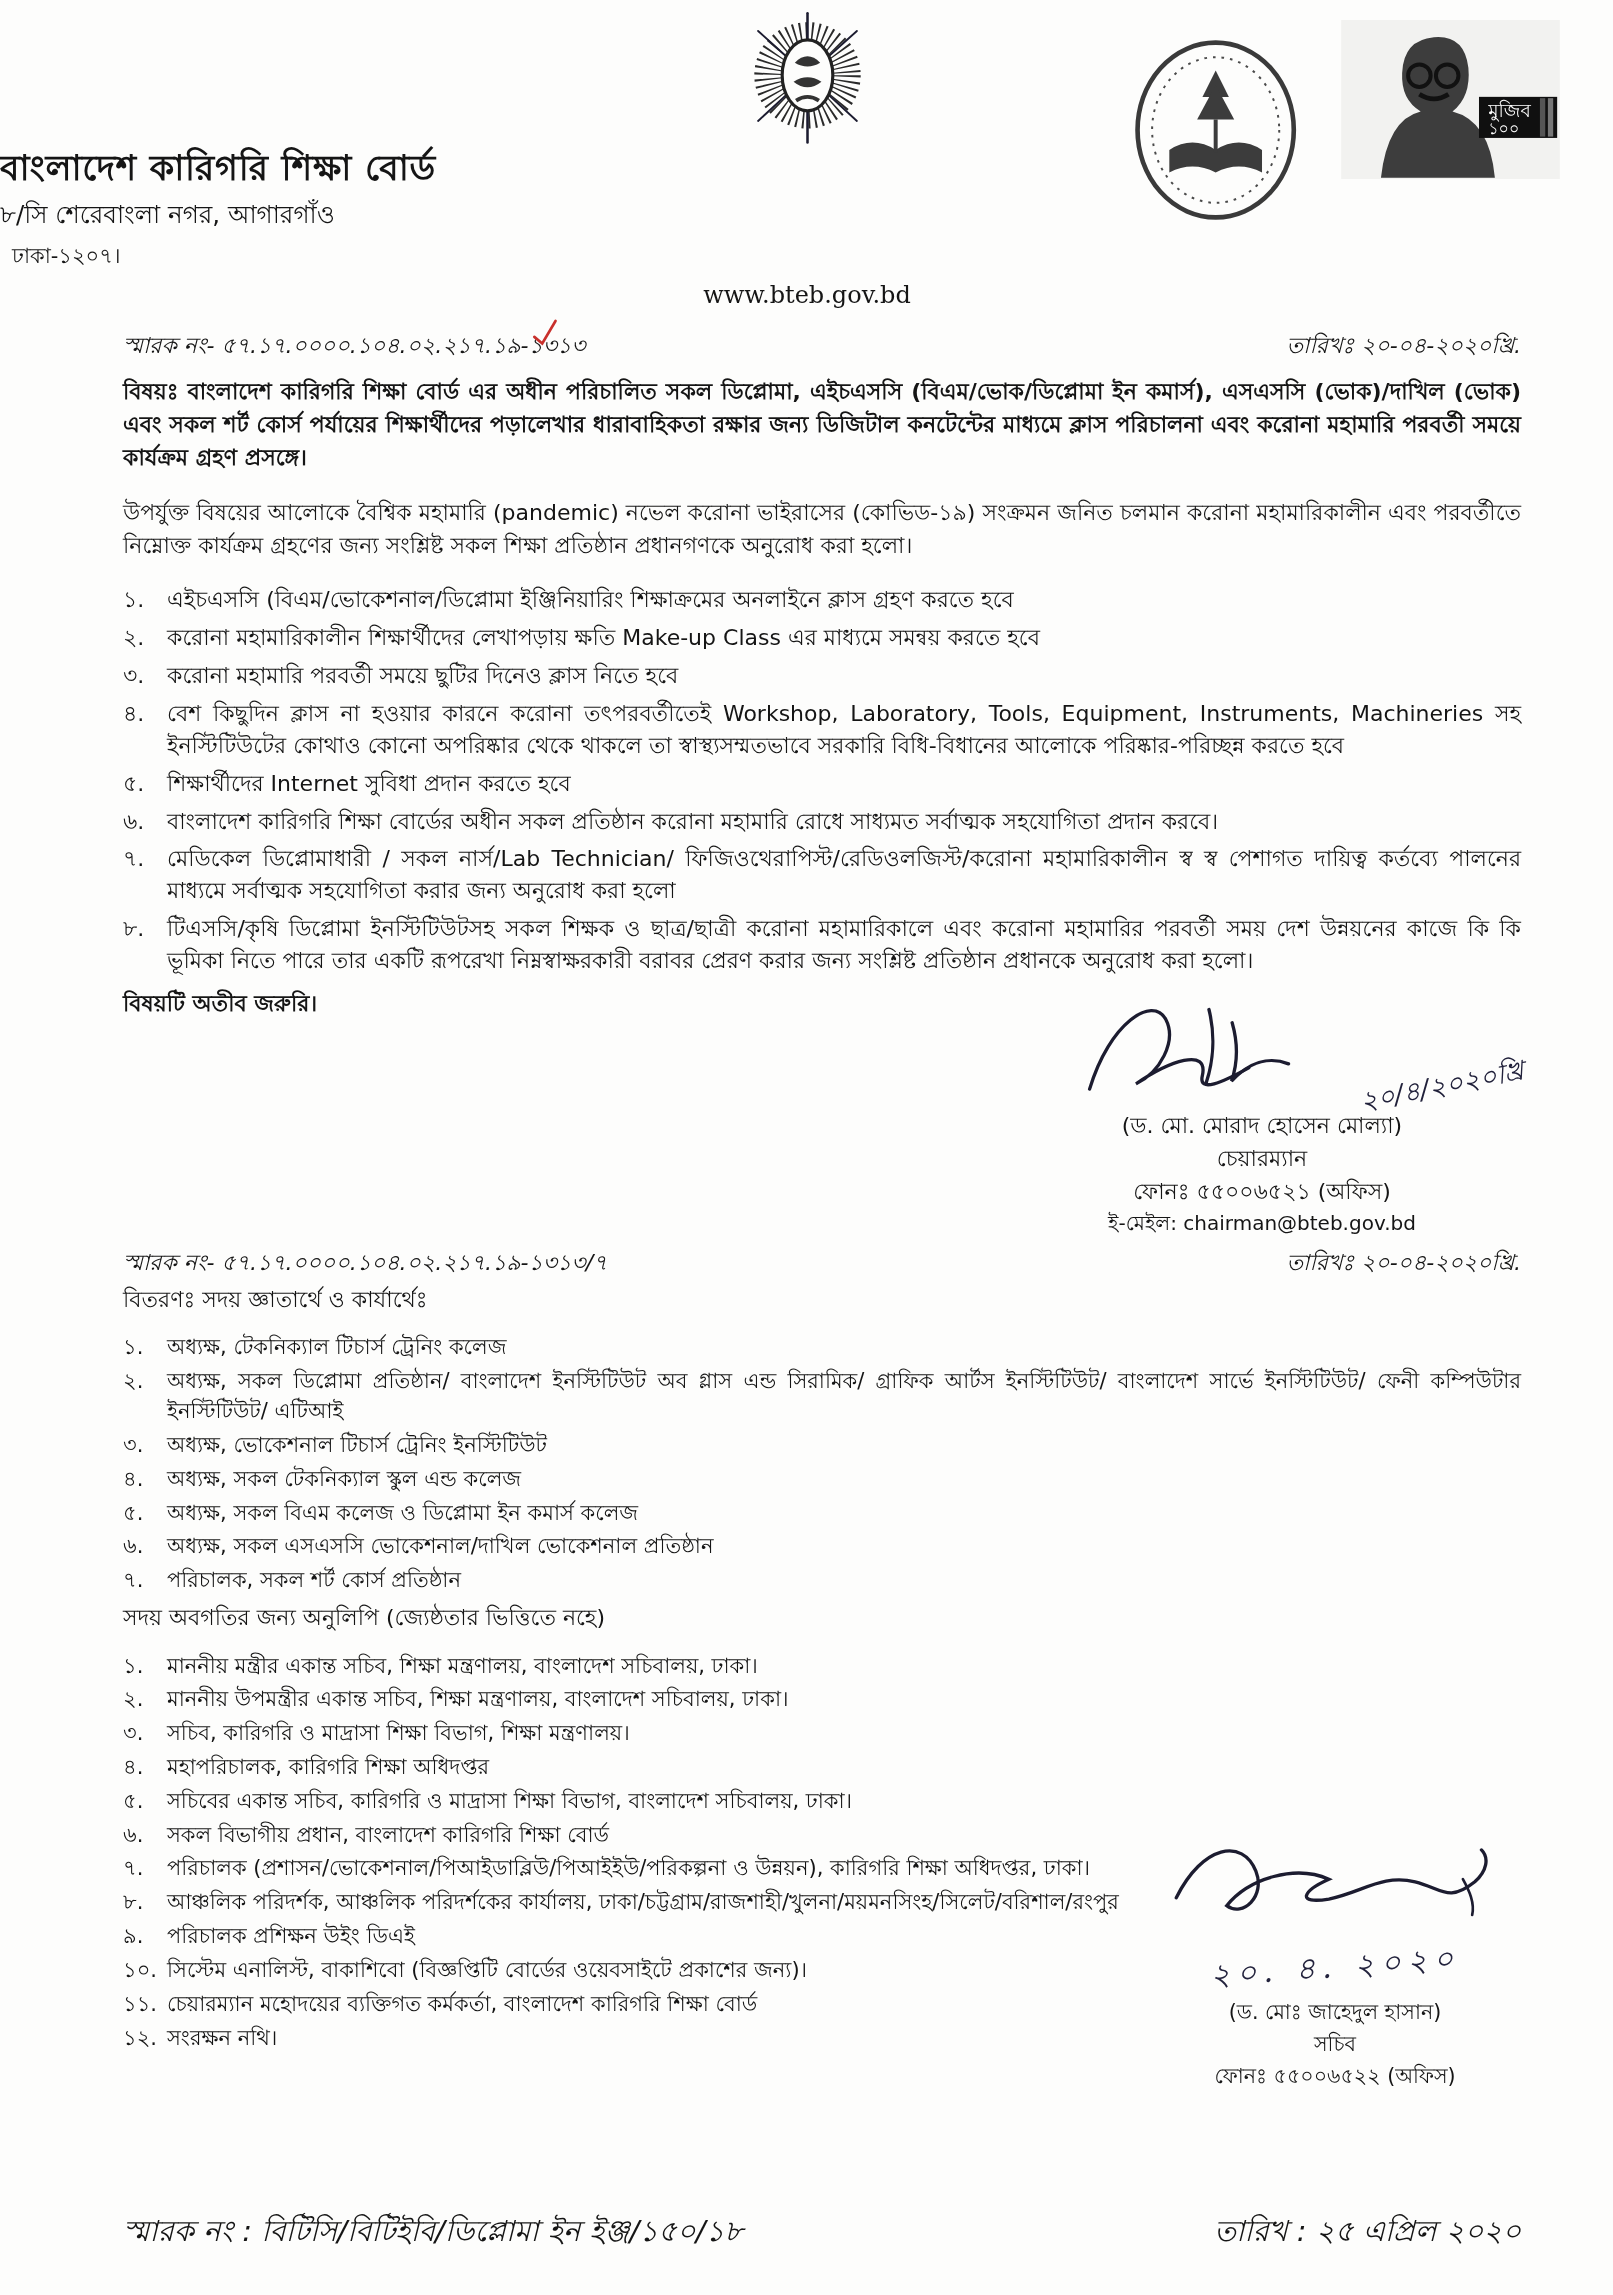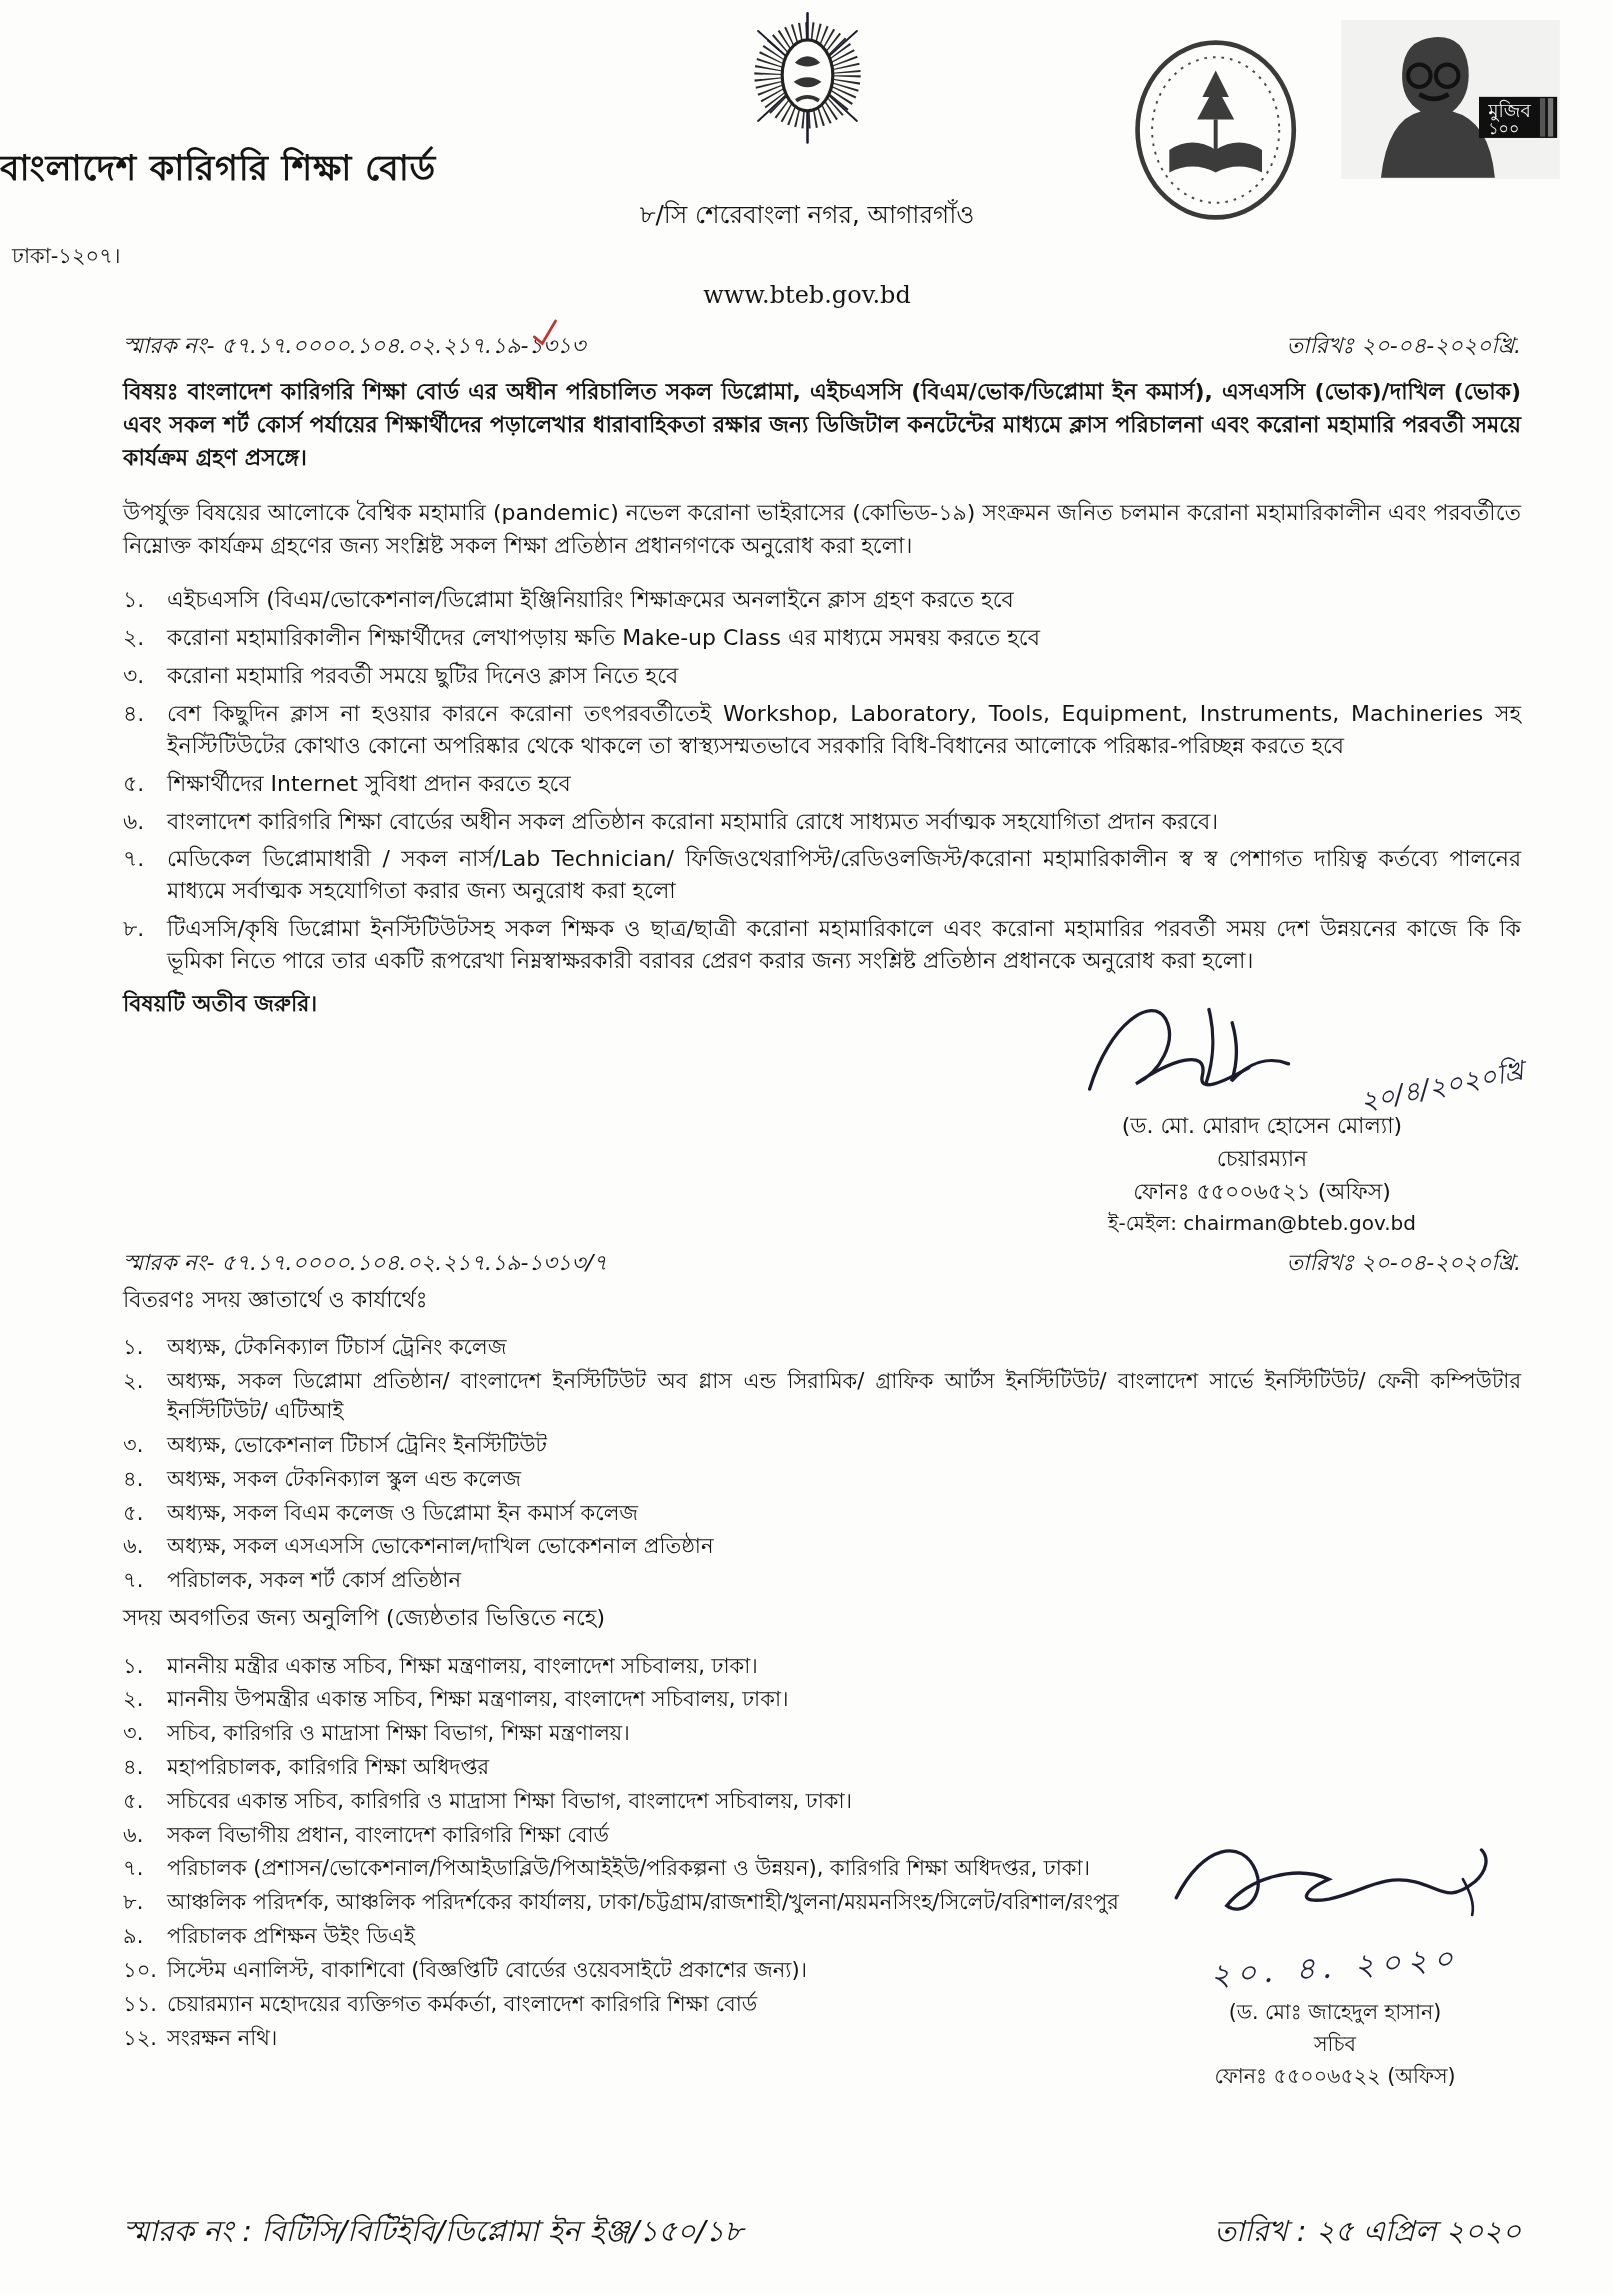--- a/index.html
+++ b/index.html
@@ -14,21 +14,21 @@
     box-sizing:border-box;
     overflow:hidden;
   }
   
   .header{position:relative;height:317px;}
   .monogram{position:absolute;left:743px;top:12px;width:129px;height:133px;}
   .seal{position:absolute;left:1128px;top:36px;width:176px;height:192px;}
   .mujib{position:absolute;left:1341px;top:20px;width:219px;height:159px;}
   .org-name{position:absolute;top:141px;left:0;width:100%;
     font-size:35px;font-weight:bold;letter-spacing:0.7px;}
-  .addr1{position:absolute;top:196px;left:0;width:100%;text-align:center;font-size:24.6px;}
+  .addr1{position:absolute;top:196px;left:0;width:100%;font-size:24.6px;}
   .addr2{position:absolute;top:240px;left:12px;width:100%;text-align:left;font-size:21px;}
   .website{position:absolute;top:281px;left:0;width:100%;text-align:center;
     font-size:24px;font-family:"DejaVu Serif",serif;}
   
   .content{padding:4px 93px 26.5px 123px;}
   .memo-row{display:flex;justify-content:space-between;align-items:baseline;
     font-size:22px;position:relative;margin-top:6.6px;font-style:italic;}
   .red-tick{position:absolute;left:406px;top:-10.6px;width:30.5px;height:30.5px;}
   .subject{margin-top:10.6px;font-size:22px;font-weight:bold;line-height:1.5;text-align:justify;}
   .intro{margin-top:18.6px;font-size:22px;line-height:1.5;text-align:justify;}

